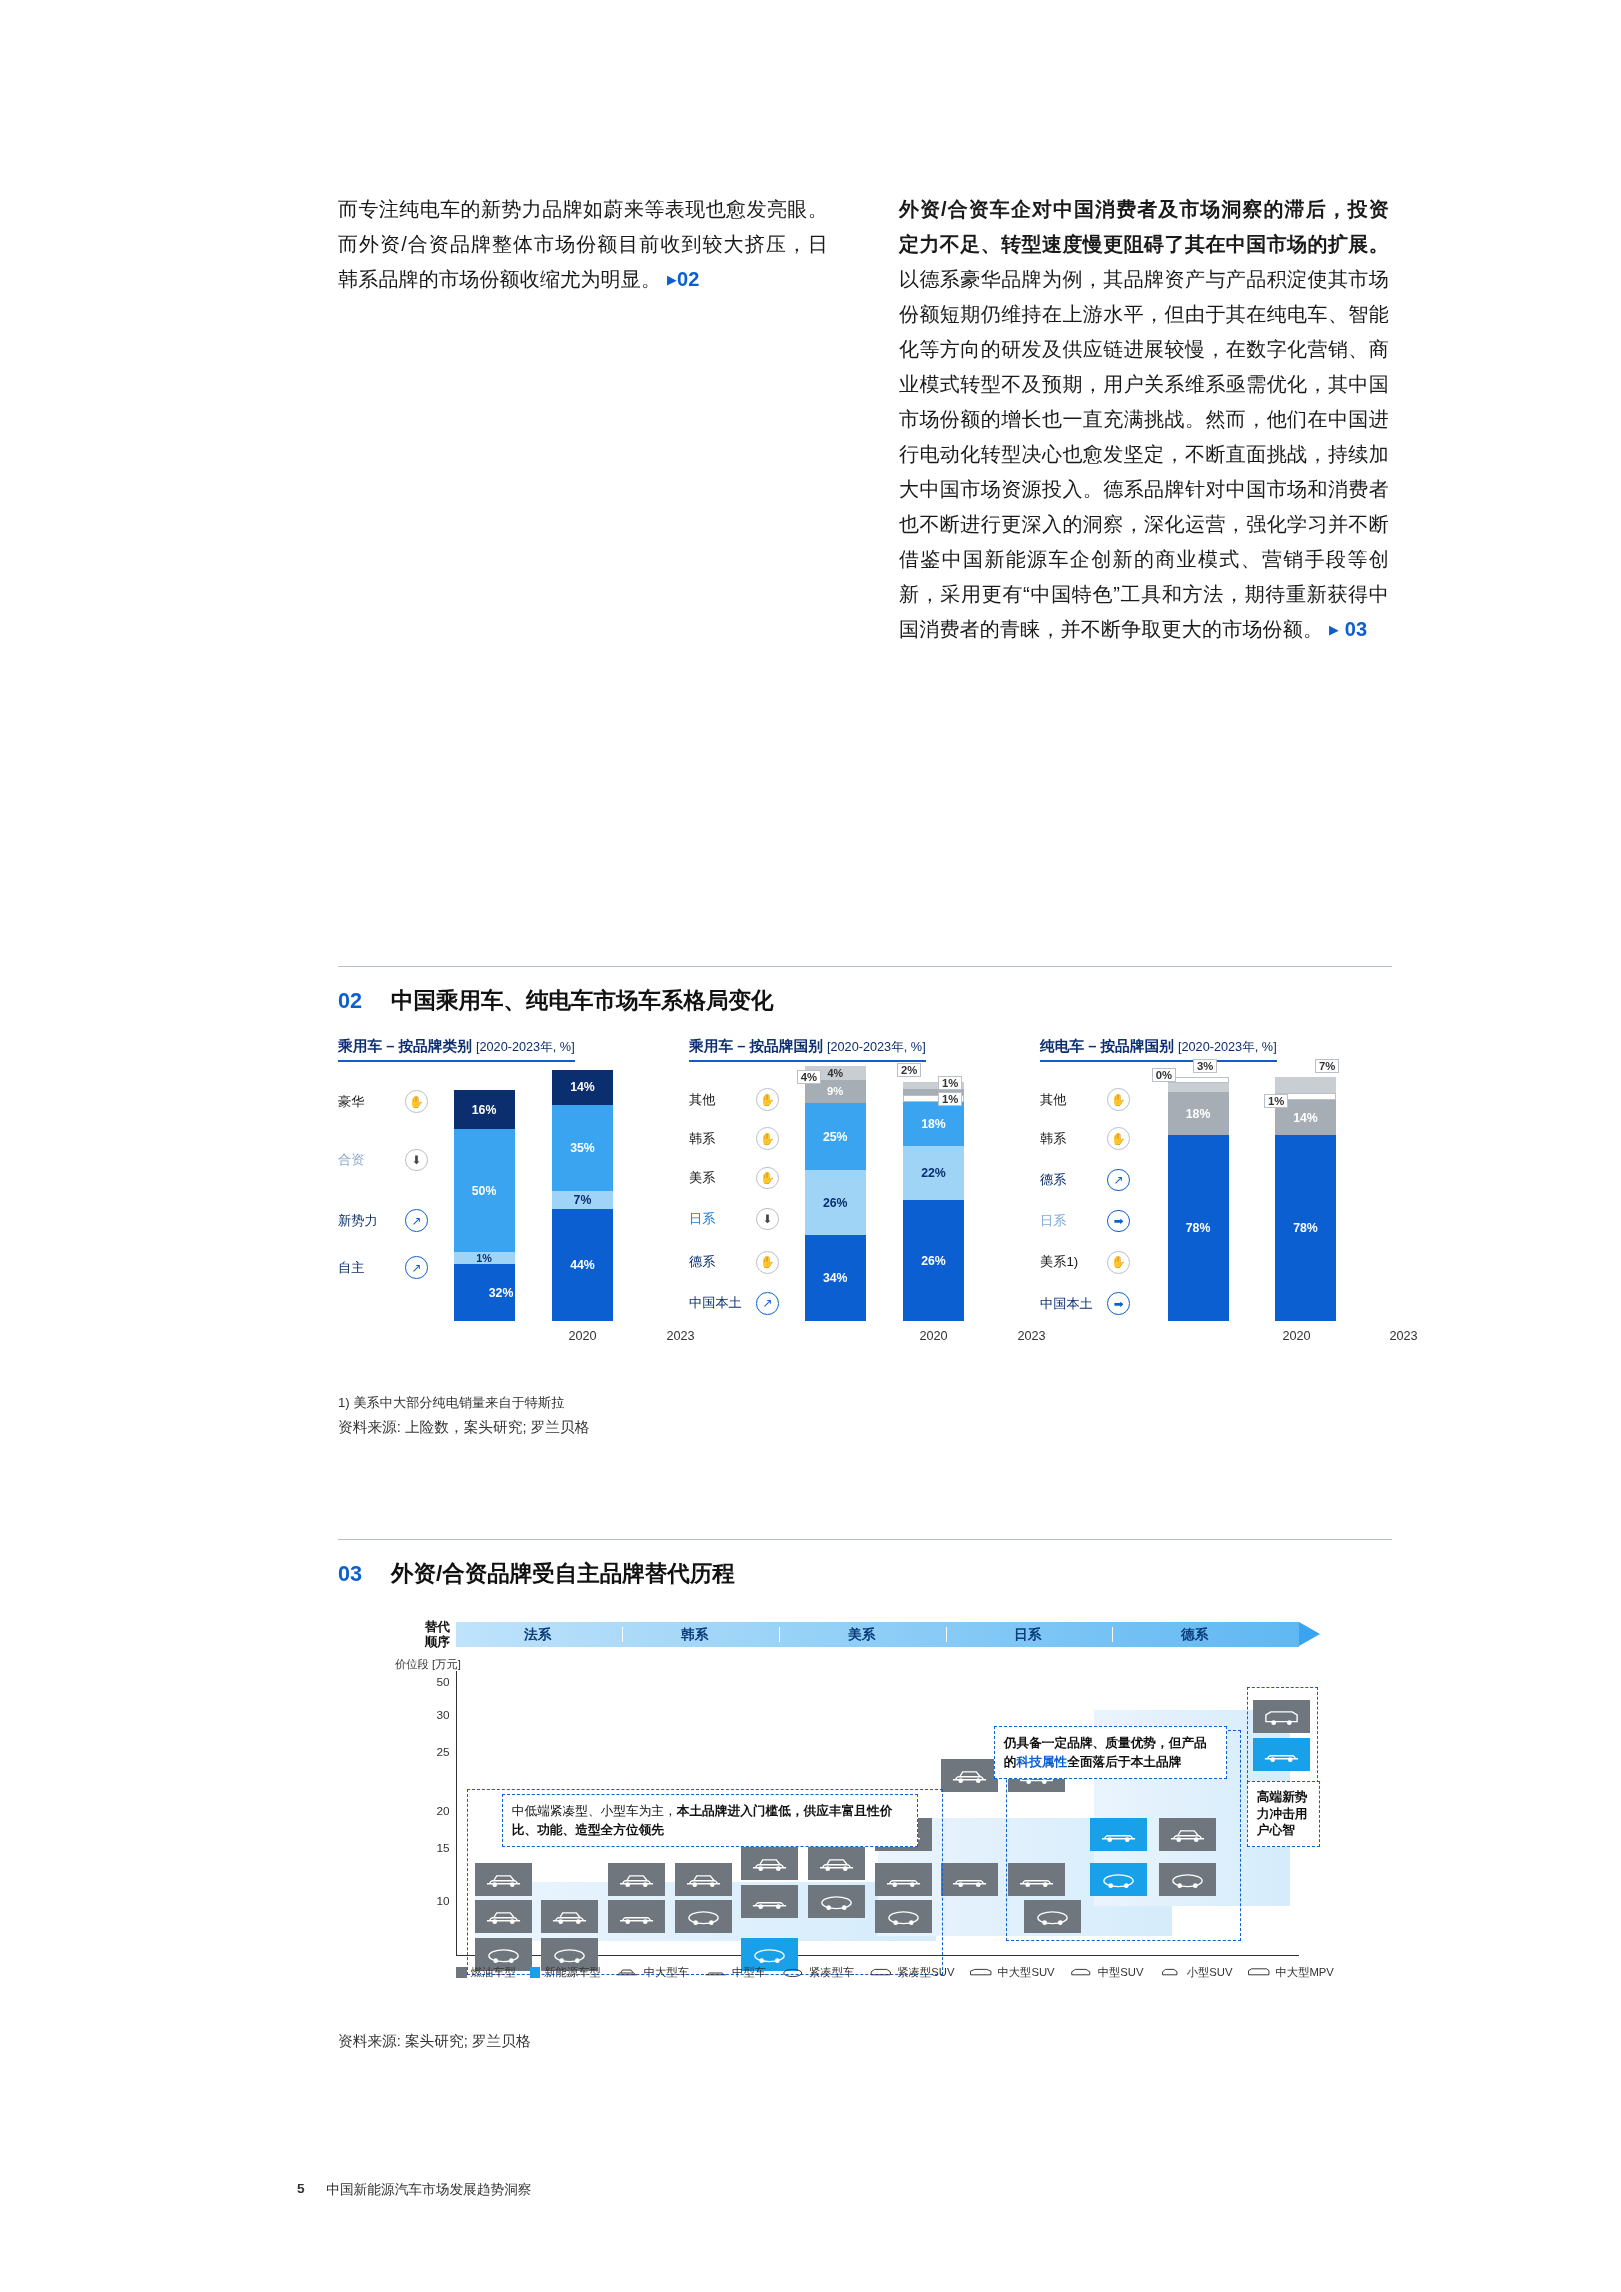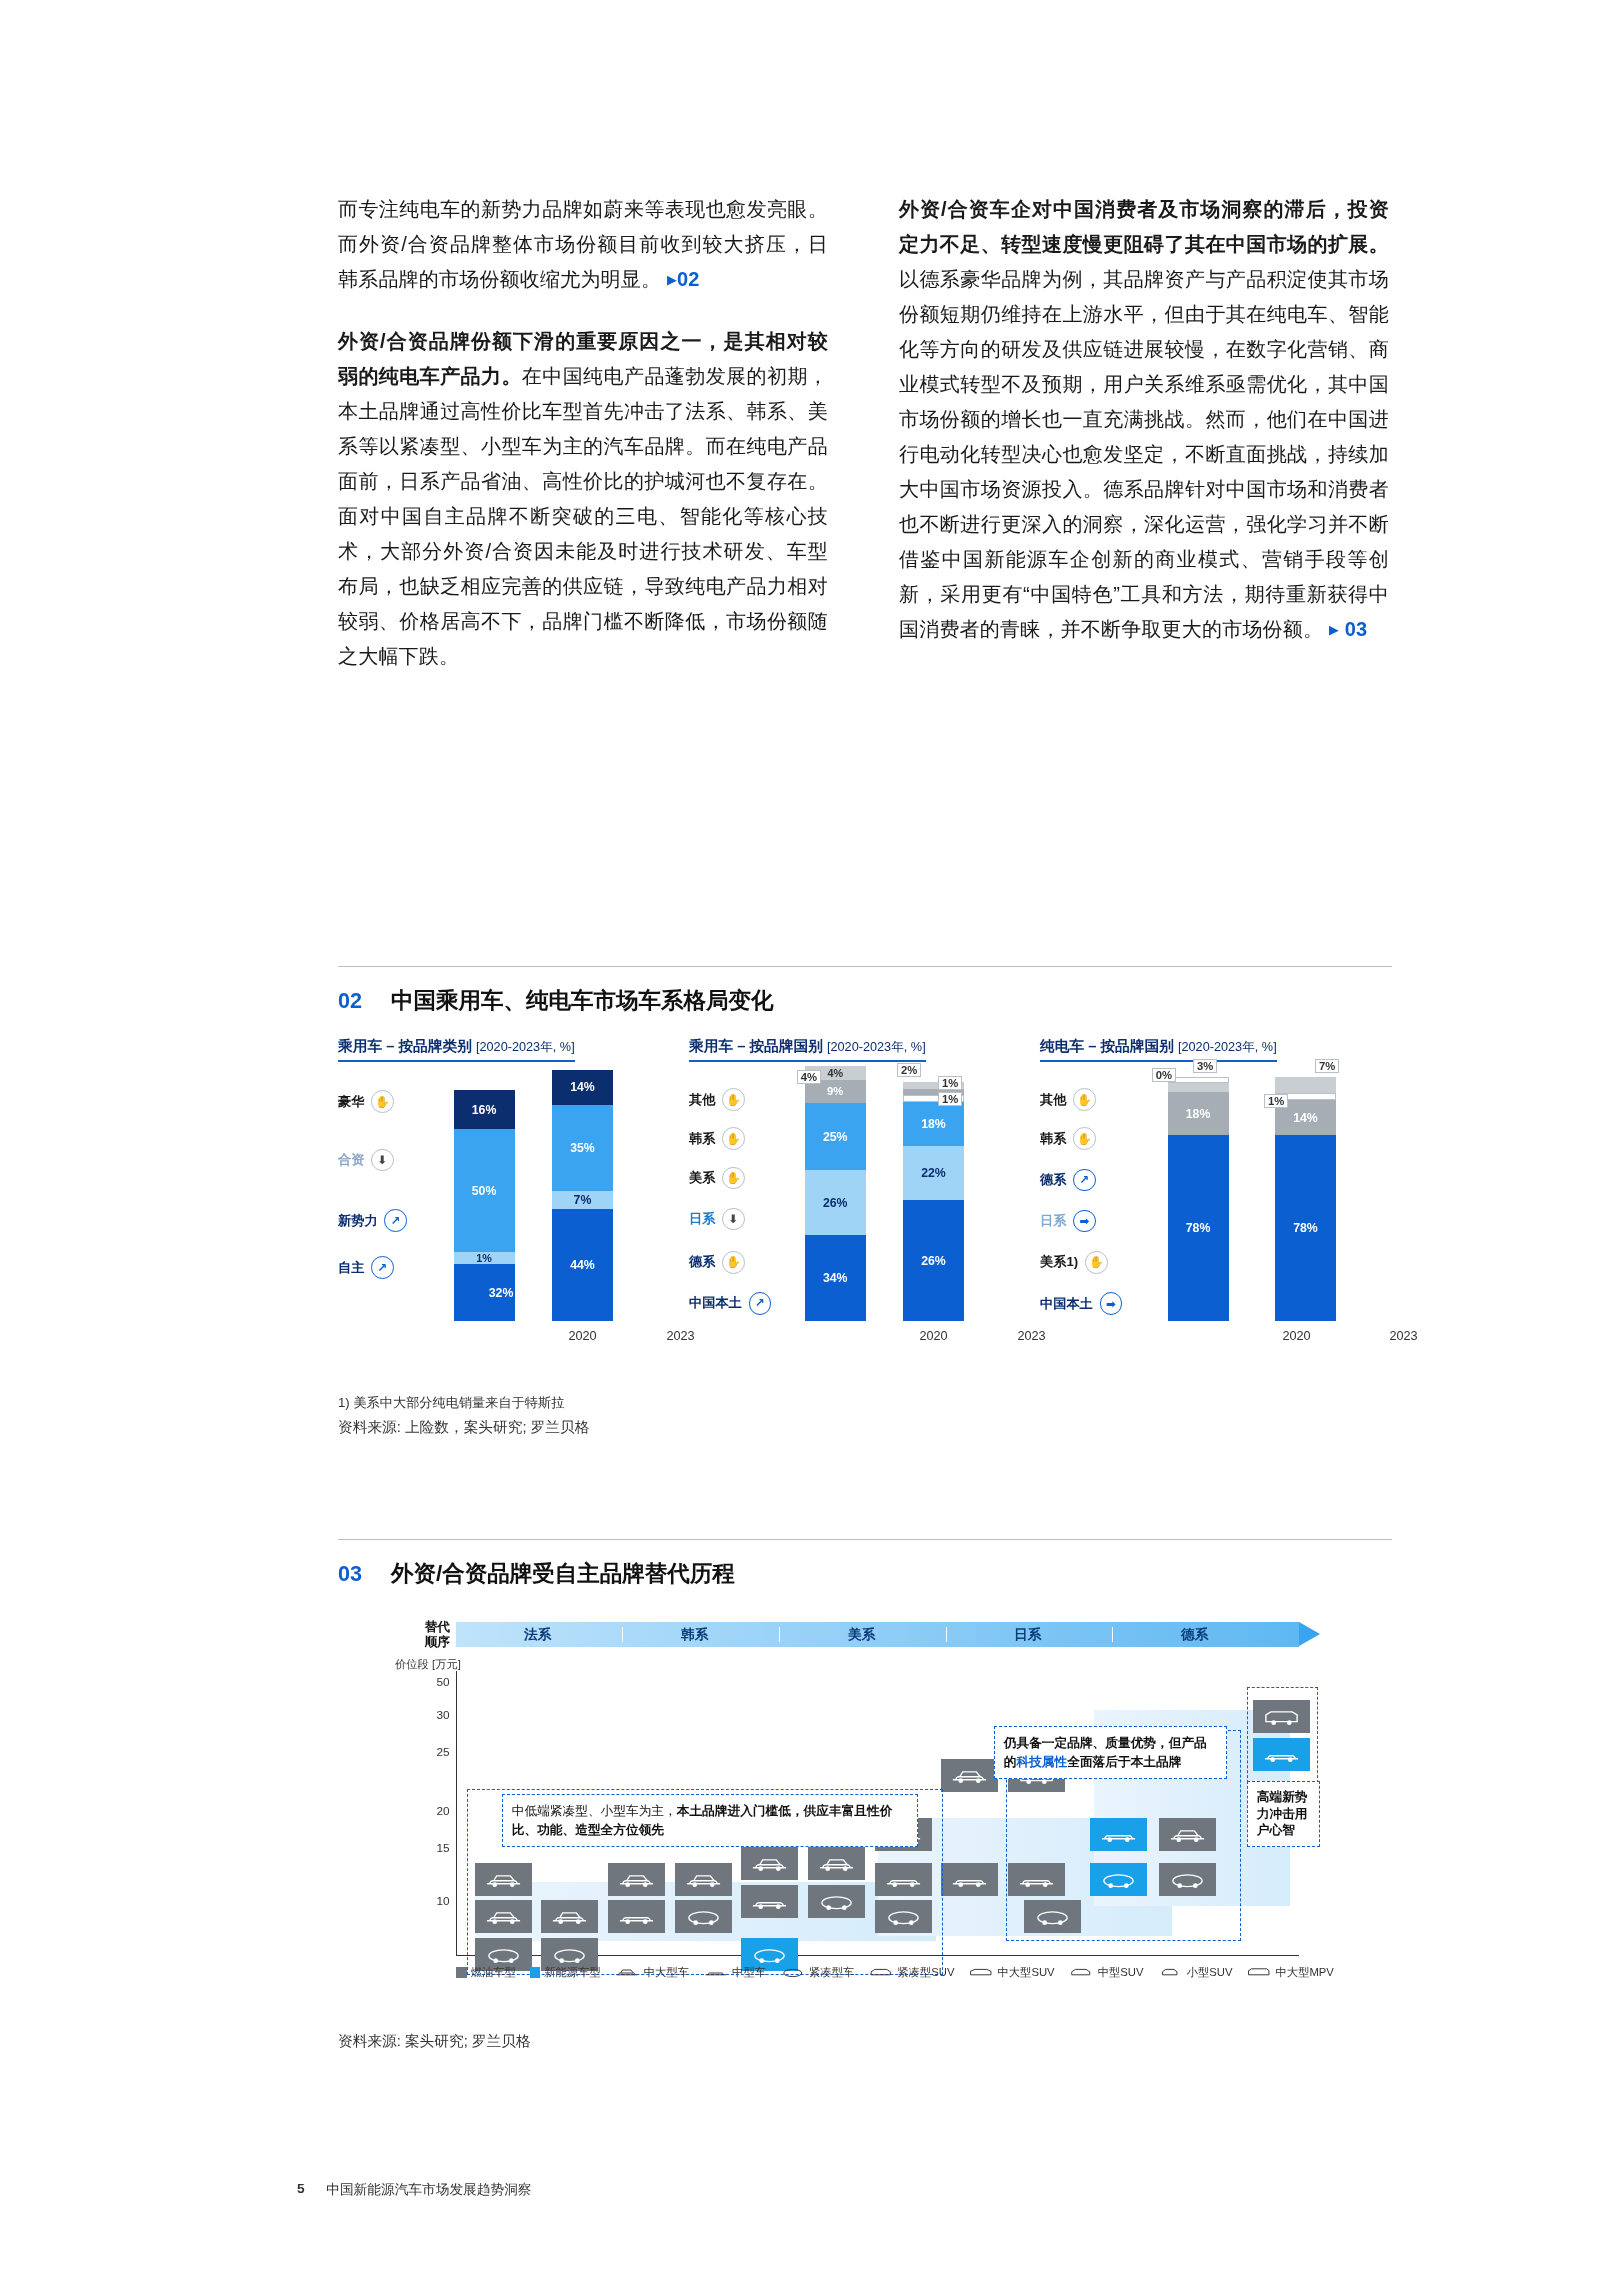--- a/index.html
+++ b/index.html
@@ -48,22 +48,22 @@
   
   .c02{position:relative;height:353px;margin-top:21.6px;}
   .panel{position:absolute;top:0;}
   .panel-title{
     font-size:14.7px;font-weight:bold;color:#0b2e6f;white-space:nowrap;
     border-bottom:2px solid #0b5fd0;padding-bottom:3.9px;display:inline-block;
   }
   .panel-title .yr{font-weight:normal;font-size:12.7px;}
   .legend-col{position:absolute;left:0;top:33px;width:90px;}
   .lg-row{
-    display:flex;align-items:center;justify-content:flex-start;gap:6.9px;
-    height:19.6px;font-size:13.2px;font-weight:bold;
+    display:flex;align-items:center;justify-content:space-between;gap:6.9px;
+    height:19.6px;font-size:13.2px;font-weight:normal;
   }
   .lg-ic{
     width:20.6px;height:20.6px;border-radius:50%;
     border:1.5px solid #b9c0c7;background:#fff;
     display:flex;align-items:center;justify-content:center;
     font-size:11.8px;color:#444;flex:none;
   }
   .lg-ic.blue{border-color:#0b5fd0;color:#0b5fd0;}
   .bars{position:absolute;top:39px;}
   .bar{position:absolute;width:61px;bottom:0;}
@@ -146,23 +146,20 @@
 </head>
 <body>
 
 <div class="page">
 
   <div class="cols">
     <div class="col">
       <p>
         <span>而专注纯电车的新势力品牌如蔚来等表现也愈发亮眼。而外资/合资品牌整体市场份额目前收到较大挤压，日韩系品牌的市场份额收缩尤为明显。</span>
         <span class="ref"><span class="tri">▶</span><span>02</span></span>
-      </p>
-      <p>
-        <span class="bold">外资/合资品牌份额下滑的重要原因之一，是其相对较弱的纯电车产品力。</span><span>在中国纯电产品蓬勃发展的初期，本土品牌通过高性价比车型首先冲击了法系、韩系、美系等以紧凑型、小型车为主的汽车品牌。而在纯电产品面前，日系产品省油、高性价比的护城河也不复存在。面对中国自主品牌不断突破的三电、智能化等核心技术，大部分外资/合资因未能及时进行技术研发、车型布局，也缺乏相应完善的供应链，导致纯电产品力相对较弱、价格居高不下，品牌门槛不断降低，市场份额随之大幅下跌。</span>
       </p>
     </div>
     <div class="col">
       <p>
         <span class="bold">外资/合资车企对中国消费者及市场洞察的滞后，投资定力不足、转型速度慢更阻碍了其在中国市场的扩展。</span><span>以德系豪华品牌为例，其品牌资产与产品积淀使其市场份额短期仍维持在上游水平，但由于其在纯电车、智能化等方向的研发及供应链进展较慢，在数字化营销、商业模式转型不及预期，用户关系维系亟需优化，其中国市场份额的增长也一直充满挑战。然而，他们在中国进行电动化转型决心也愈发坚定，不断直面挑战，持续加大中国市场资源投入。德系品牌针对中国市场和消费者也不断进行更深入的洞察，深化运营，强化学习并不断借鉴中国新能源车企创新的商业模式、营销手段等创新，采用更有“中国特色”工具和方法，期待重新获得中国消费者的青睐，并不断争取更大的市场份额。</span>
         <span class="ref"><span class="tri">▶</span>&nbsp;<span>03</span></span>
       </p>
     </div>
   </div>
 

